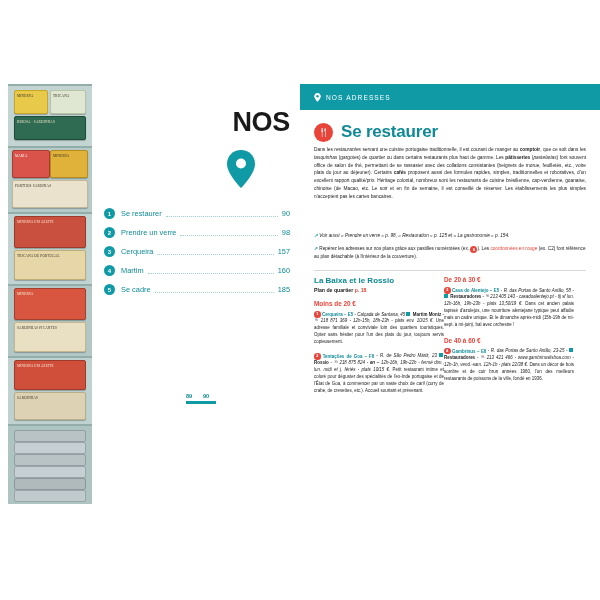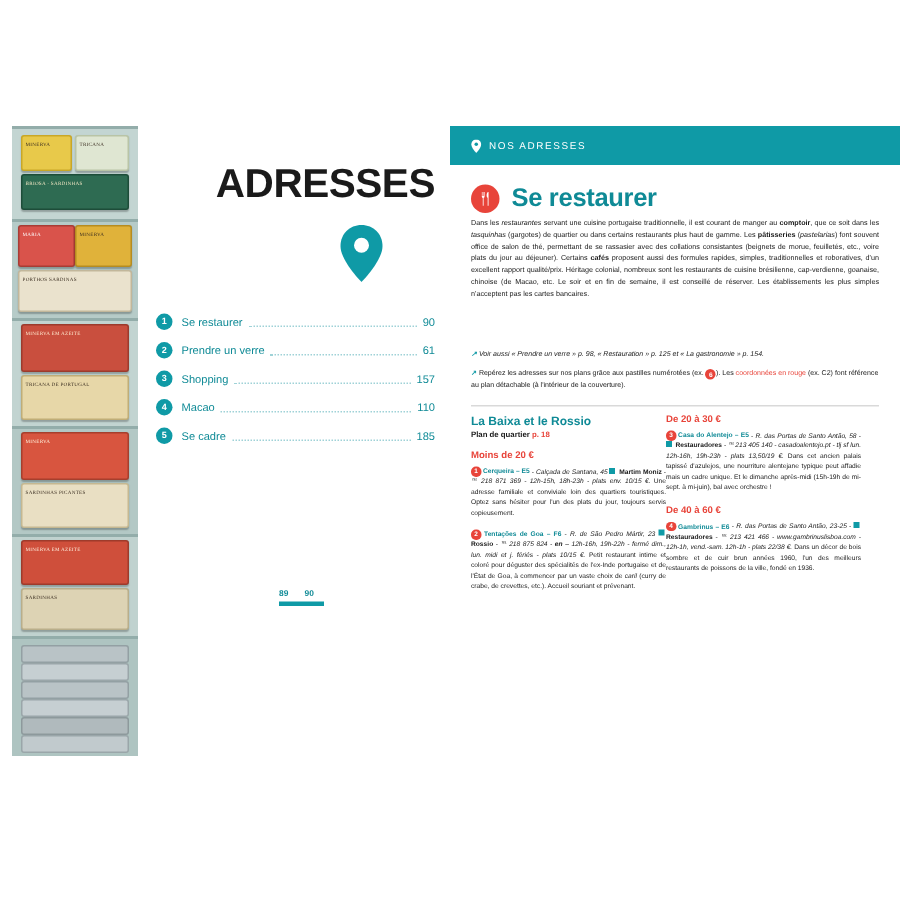--- a/index.html
+++ b/index.html
@@ -389,54 +389,54 @@
         <div class="tin-stack" style="left:6px;top:346px;width:70px;height:10px;background:#b9c3c6;border:1px solid #93a0a3;"></div>
         <div class="tin-stack" style="left:6px;top:358px;width:70px;height:10px;background:#c6cfd2;border:1px solid #9aa6a9;"></div>
         <div class="tin-stack" style="left:6px;top:370px;width:70px;height:10px;background:#b9c3c6;border:1px solid #93a0a3;"></div>
         <div class="tin-stack" style="left:6px;top:382px;width:70px;height:10px;background:#c6cfd2;border:1px solid #9aa6a9;"></div>
         <div class="tin-stack" style="left:6px;top:394px;width:70px;height:10px;background:#b0babd;border:1px solid #8d999c;"></div>
         <div class="tin-stack" style="left:6px;top:406px;width:70px;height:10px;background:#c1cacd;border:1px solid #9aa6a9;"></div>
       </div>
 
       <div class="left-content">
         <div class="nos-adresses-title">
-          <div>ADRESSES</div>
+          <div>NOS</div>
         </div>
 
         <div class="pin-wrap">
           <svg width="30" height="38" viewBox="0 0 30 38">
             <path d="M15 0C7 0 1 6 1 14c0 10 14 24 14 24s14-14 14-24C29 6 23 0 15 0z" fill="#0f9aa6"></path>
             <circle cx="15" cy="13.5" r="5" fill="#ffffff"></circle>
           </svg>
         </div>
 
         <div class="toc">
           <div class="toc-row">
             <span class="toc-num">1</span>
             <span class="toc-label">Se restaurer</span>
             <span class="toc-dots"></span>
             <span class="toc-page">90</span>
           </div>
           <div class="toc-row">
             <span class="toc-num">2</span>
             <span class="toc-label">Prendre un verre</span>
             <span class="toc-dots"></span>
-            <span class="toc-page">61</span>
+            <span class="toc-page">98</span>
           </div>
           <div class="toc-row">
             <span class="toc-num">3</span>
-            <span class="toc-label">Shopping</span>
+            <span class="toc-label">Cerqueira</span>
             <span class="toc-dots"></span>
             <span class="toc-page">157</span>
           </div>
           <div class="toc-row">
             <span class="toc-num">4</span>
-            <span class="toc-label">Macao</span>
+            <span class="toc-label">Martim</span>
             <span class="toc-dots"></span>
-            <span class="toc-page">110</span>
+            <span class="toc-page">160</span>
           </div>
           <div class="toc-row">
             <span class="toc-num">5</span>
             <span class="toc-label">Se cadre</span>
             <span class="toc-dots"></span>
             <span class="toc-page">185</span>
           </div>
         </div>
       </div>
 

